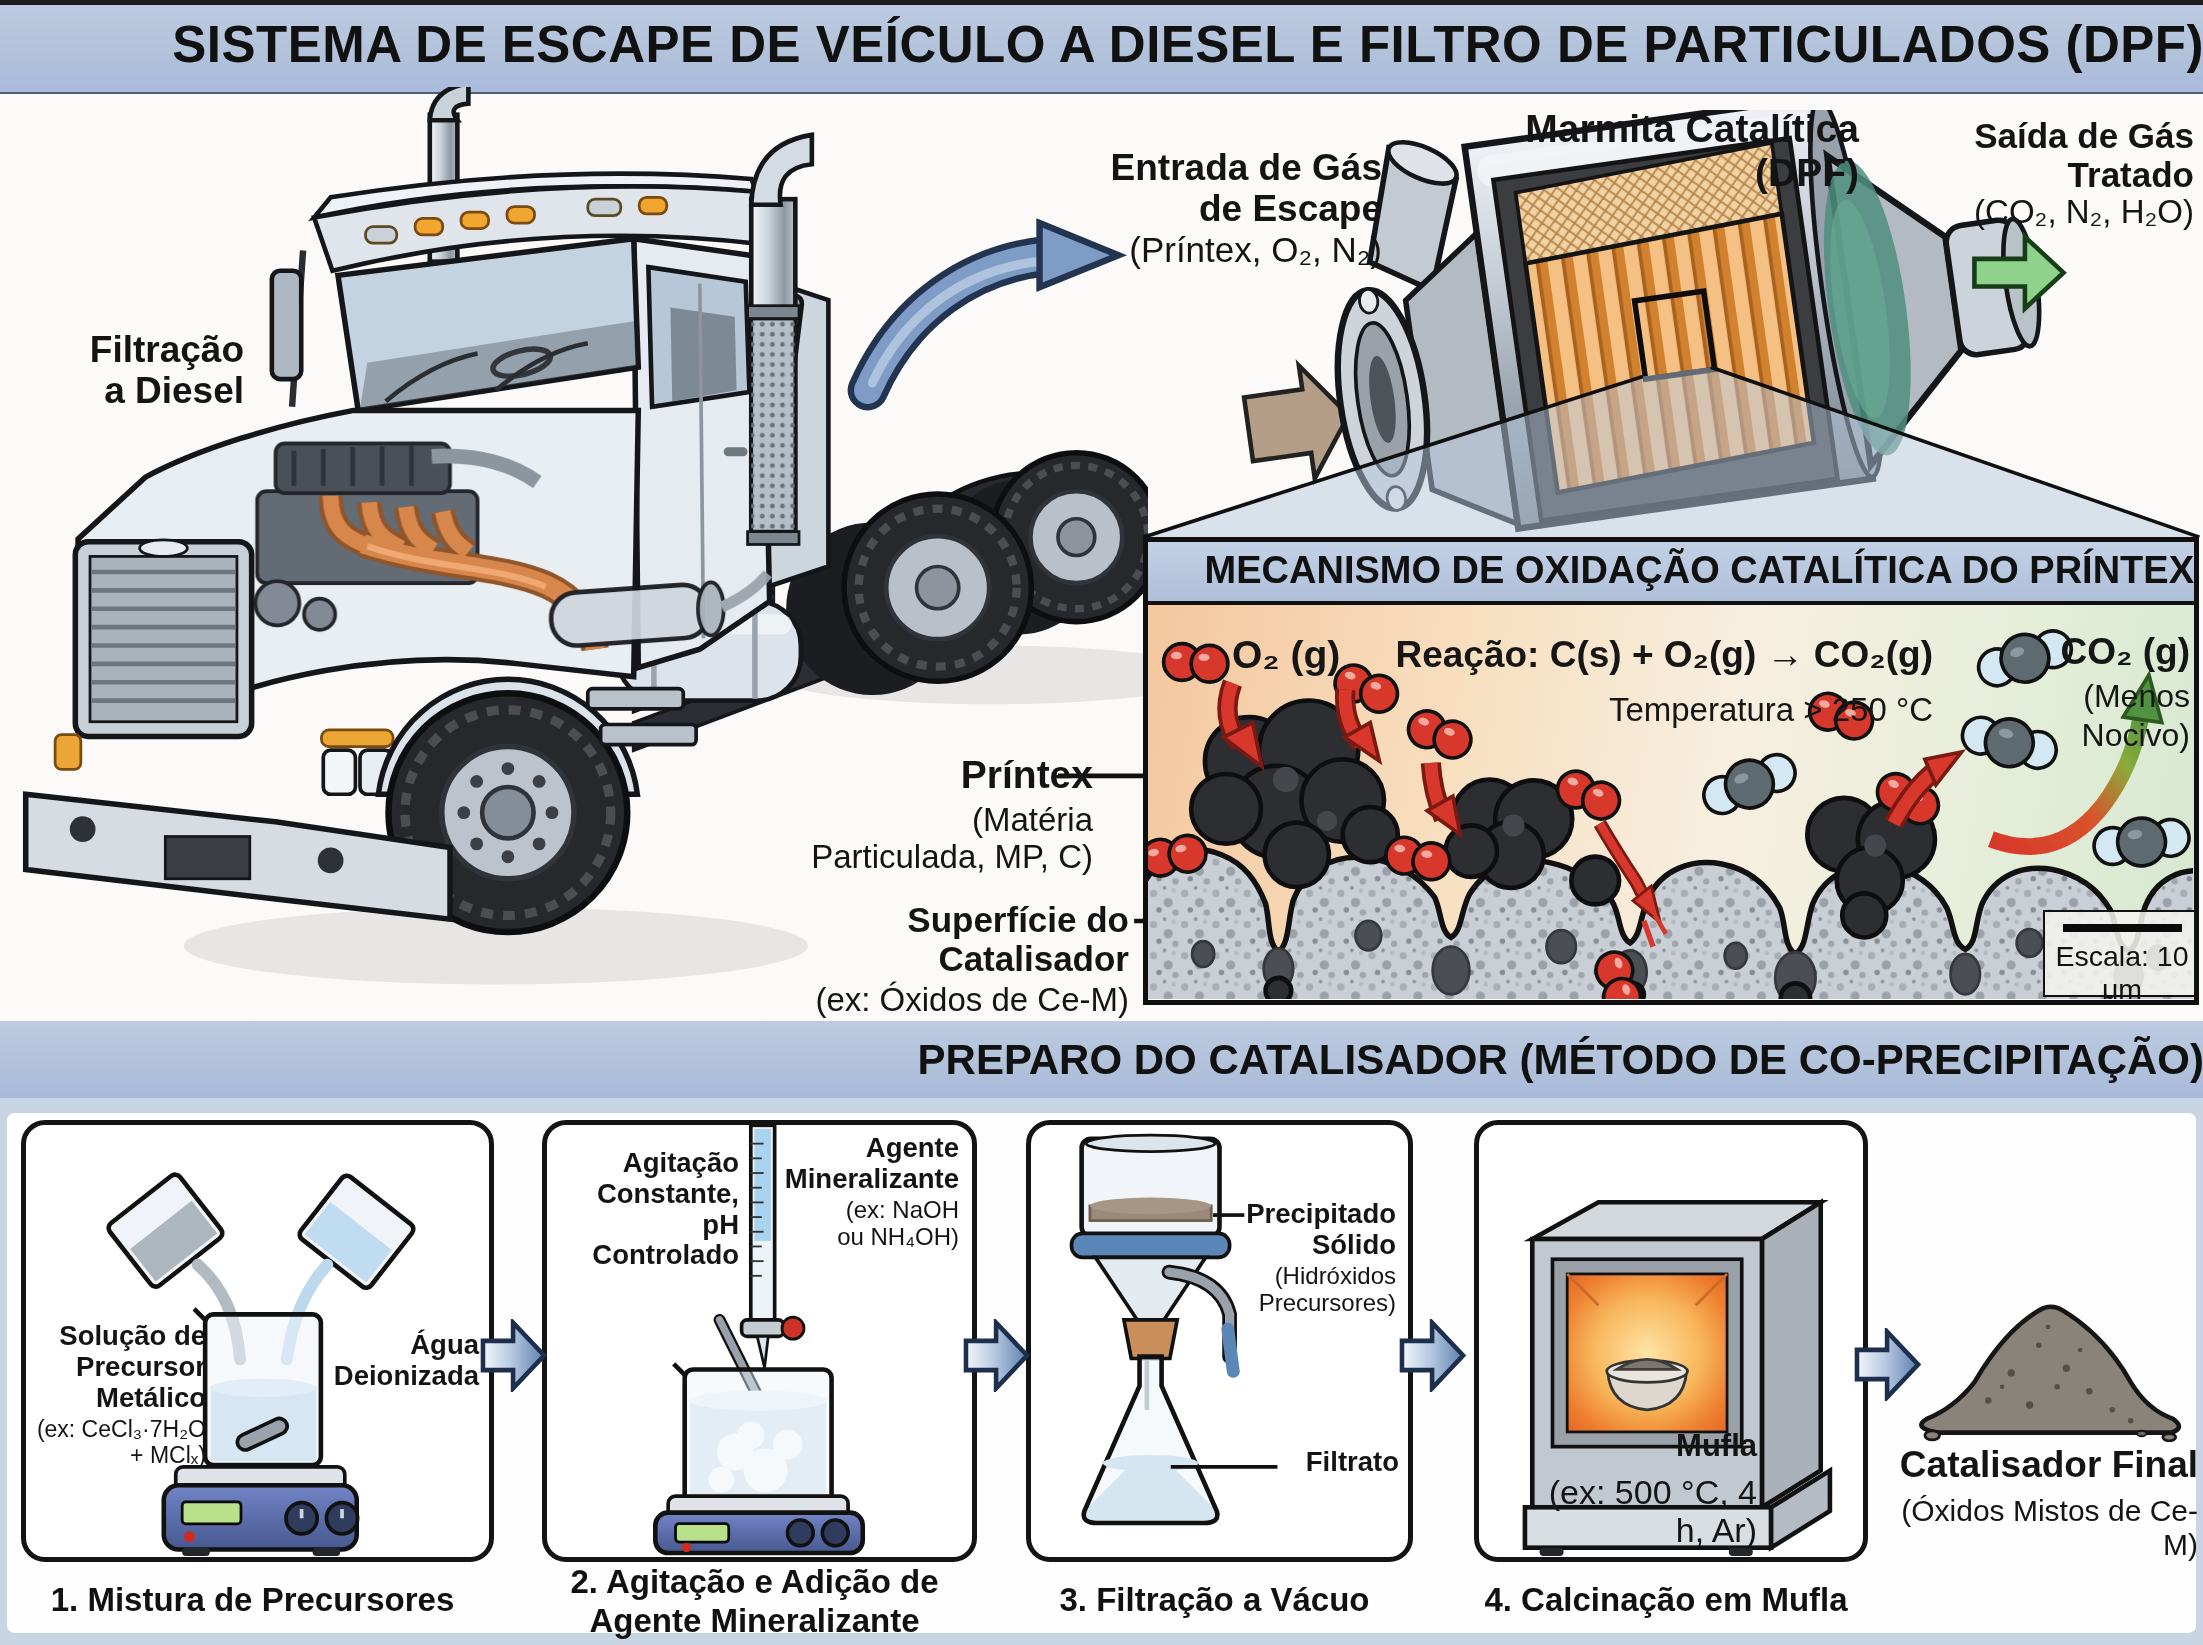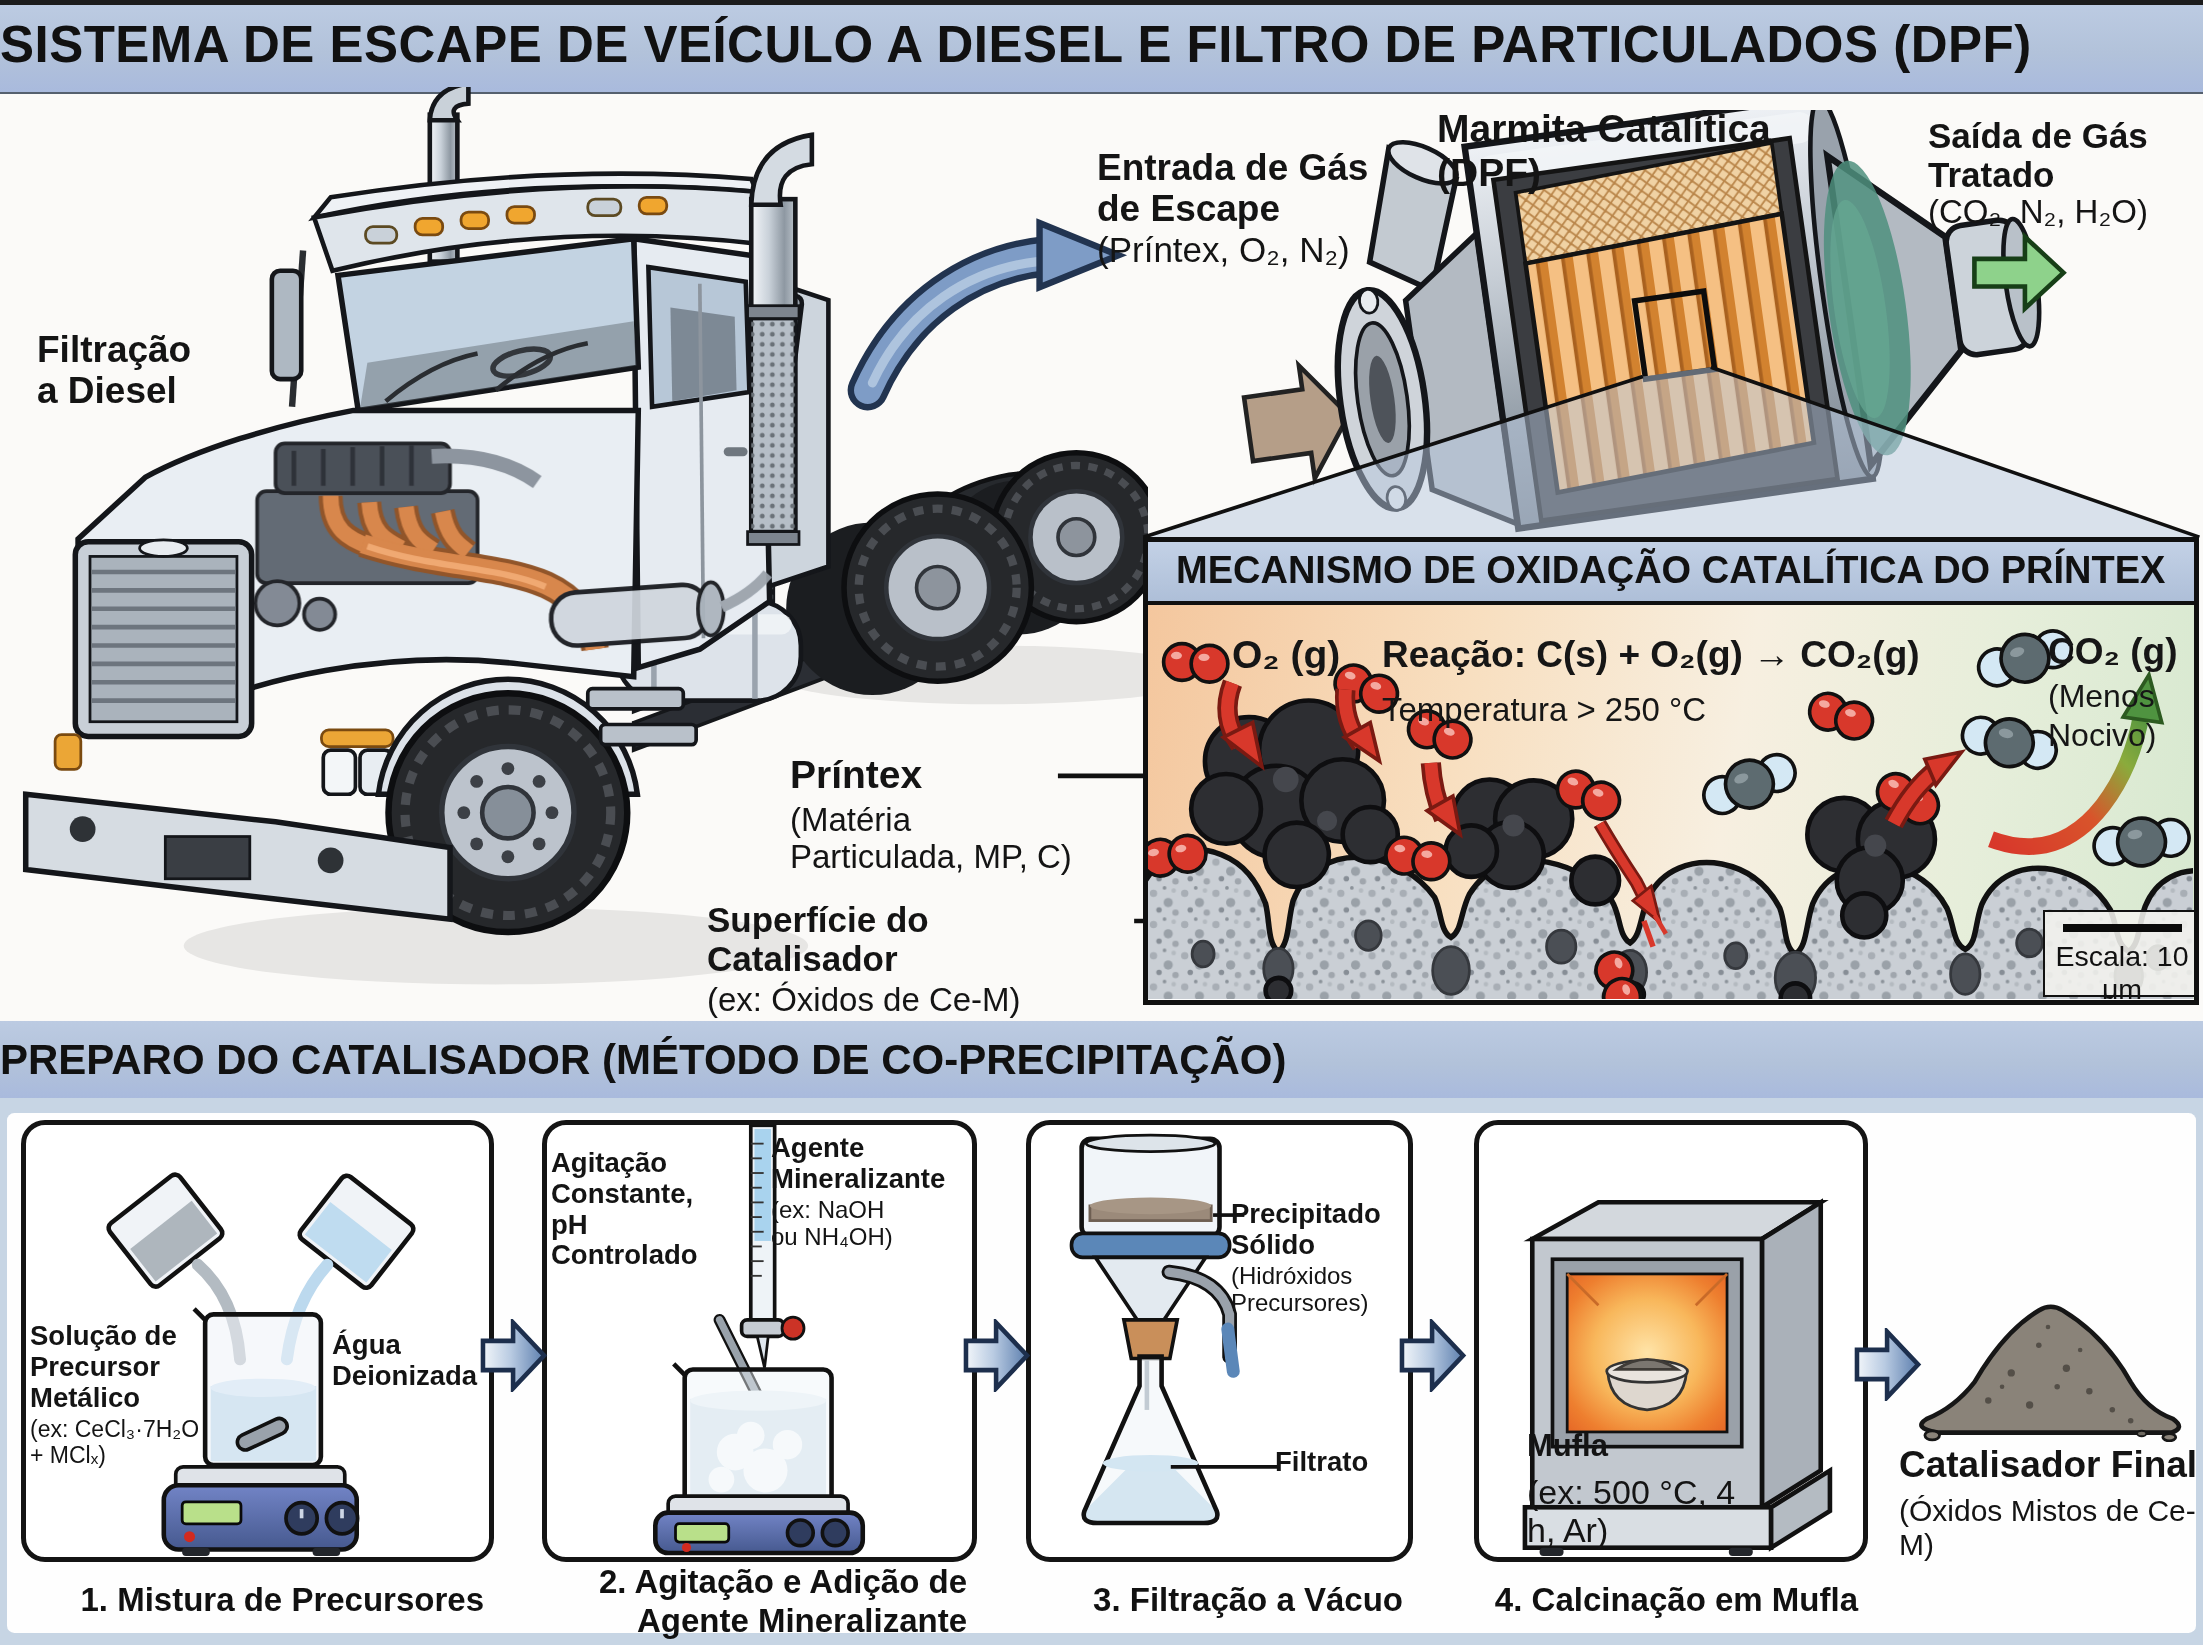--- a/index.html
+++ b/index.html
@@ -1,31 +1,31 @@
 <!DOCTYPE html>
 <html style="font-size:14.7px"><head>
 <meta charset="utf-8">
 <style>
   html,body{margin:0;padding:0;background:#e8e8e8;}
   #canvas{position:relative;width:2204px;height:1646px;background:#fbfaf8;overflow:hidden;
     font-family:"Liberation Sans","DejaVu Sans",sans-serif;color:#111;}
   .abs{position:absolute;}
-  .ctr{text-align:left;}
+  .ctr{text-align:right;}
   .b{font-weight:bold;}
   .bar{background:linear-gradient(180deg,#bccbe2 0%,#b2c2da 55%,#a9badd 100%);}
   .lbl{position:absolute;color:#141414;line-height:1.12;}
   svg{display:block;}
   #title-bar{left:0;top:0;width:2204px;height:87px;border-top:5.5px solid #1c1c1c;border-bottom:2.8px solid #55606e;}
   #title-bar .t{font-size:51px;font-weight:bold;line-height:79px;letter-spacing:0.5px;}
   #prep-bar{left:0;top:1021px;width:2204px;height:77px;}
   #prep-bar .t{font-size:42px;font-weight:bold;line-height:77px;}
   #bottom-bg{left:0;top:1098px;width:2204px;height:547px;background:#c7d5e4;border-bottom:3.7px solid #8fa3bd;}
   #bottom-panel{left:7.3px;top:1113px;width:2189px;height:520px;background:#fefefe;border-radius:7.3px;}
   .stepbox{position:absolute;background:#ffffff;border:5.5px solid #141414;border-radius:24px;}
-  .caption{position:absolute;font-weight:bold;font-size:33px;text-align:right;line-height:1.17;color:#111;}
+  .caption{position:absolute;font-weight:bold;font-size:33px;text-align:center;line-height:1.17;color:#111;}
   #inset{left:1143px;top:537px;width:1056px;height:468px;border:5.5px solid #101010;background:#fff;box-sizing:border-box;}
   #inset-header{height:59px;background:linear-gradient(180deg,#c3d1e6,#aebfd8);border-bottom:4.6px solid #101010;padding-left:28px;}
   #inset-header .t{font-size:38px;font-weight:bold;line-height:57px;}
   #inset-body{position:relative;height:394px;
      background:linear-gradient(100deg,#f4c79e 0%,#f8dfc0 30%,#f7efe0 55%,#e6eeda 78%,#d6e8cf 100%);overflow:hidden;padding-left:8px;}
   .mech-t{position:absolute;color:#161616;}
   #scalebox{position:absolute;left:895px;top:305px;width:154px;height:83px;background:rgba(242,242,238,.88);
      border:2.8px solid #111;}
   #scalebox .sb-bar{width:119px;height:8.3px;background:#0a0a0a;margin:12px auto 7.3px auto;}
   #scalebox .sb-t{font-size:28.5px;text-align:center;}

